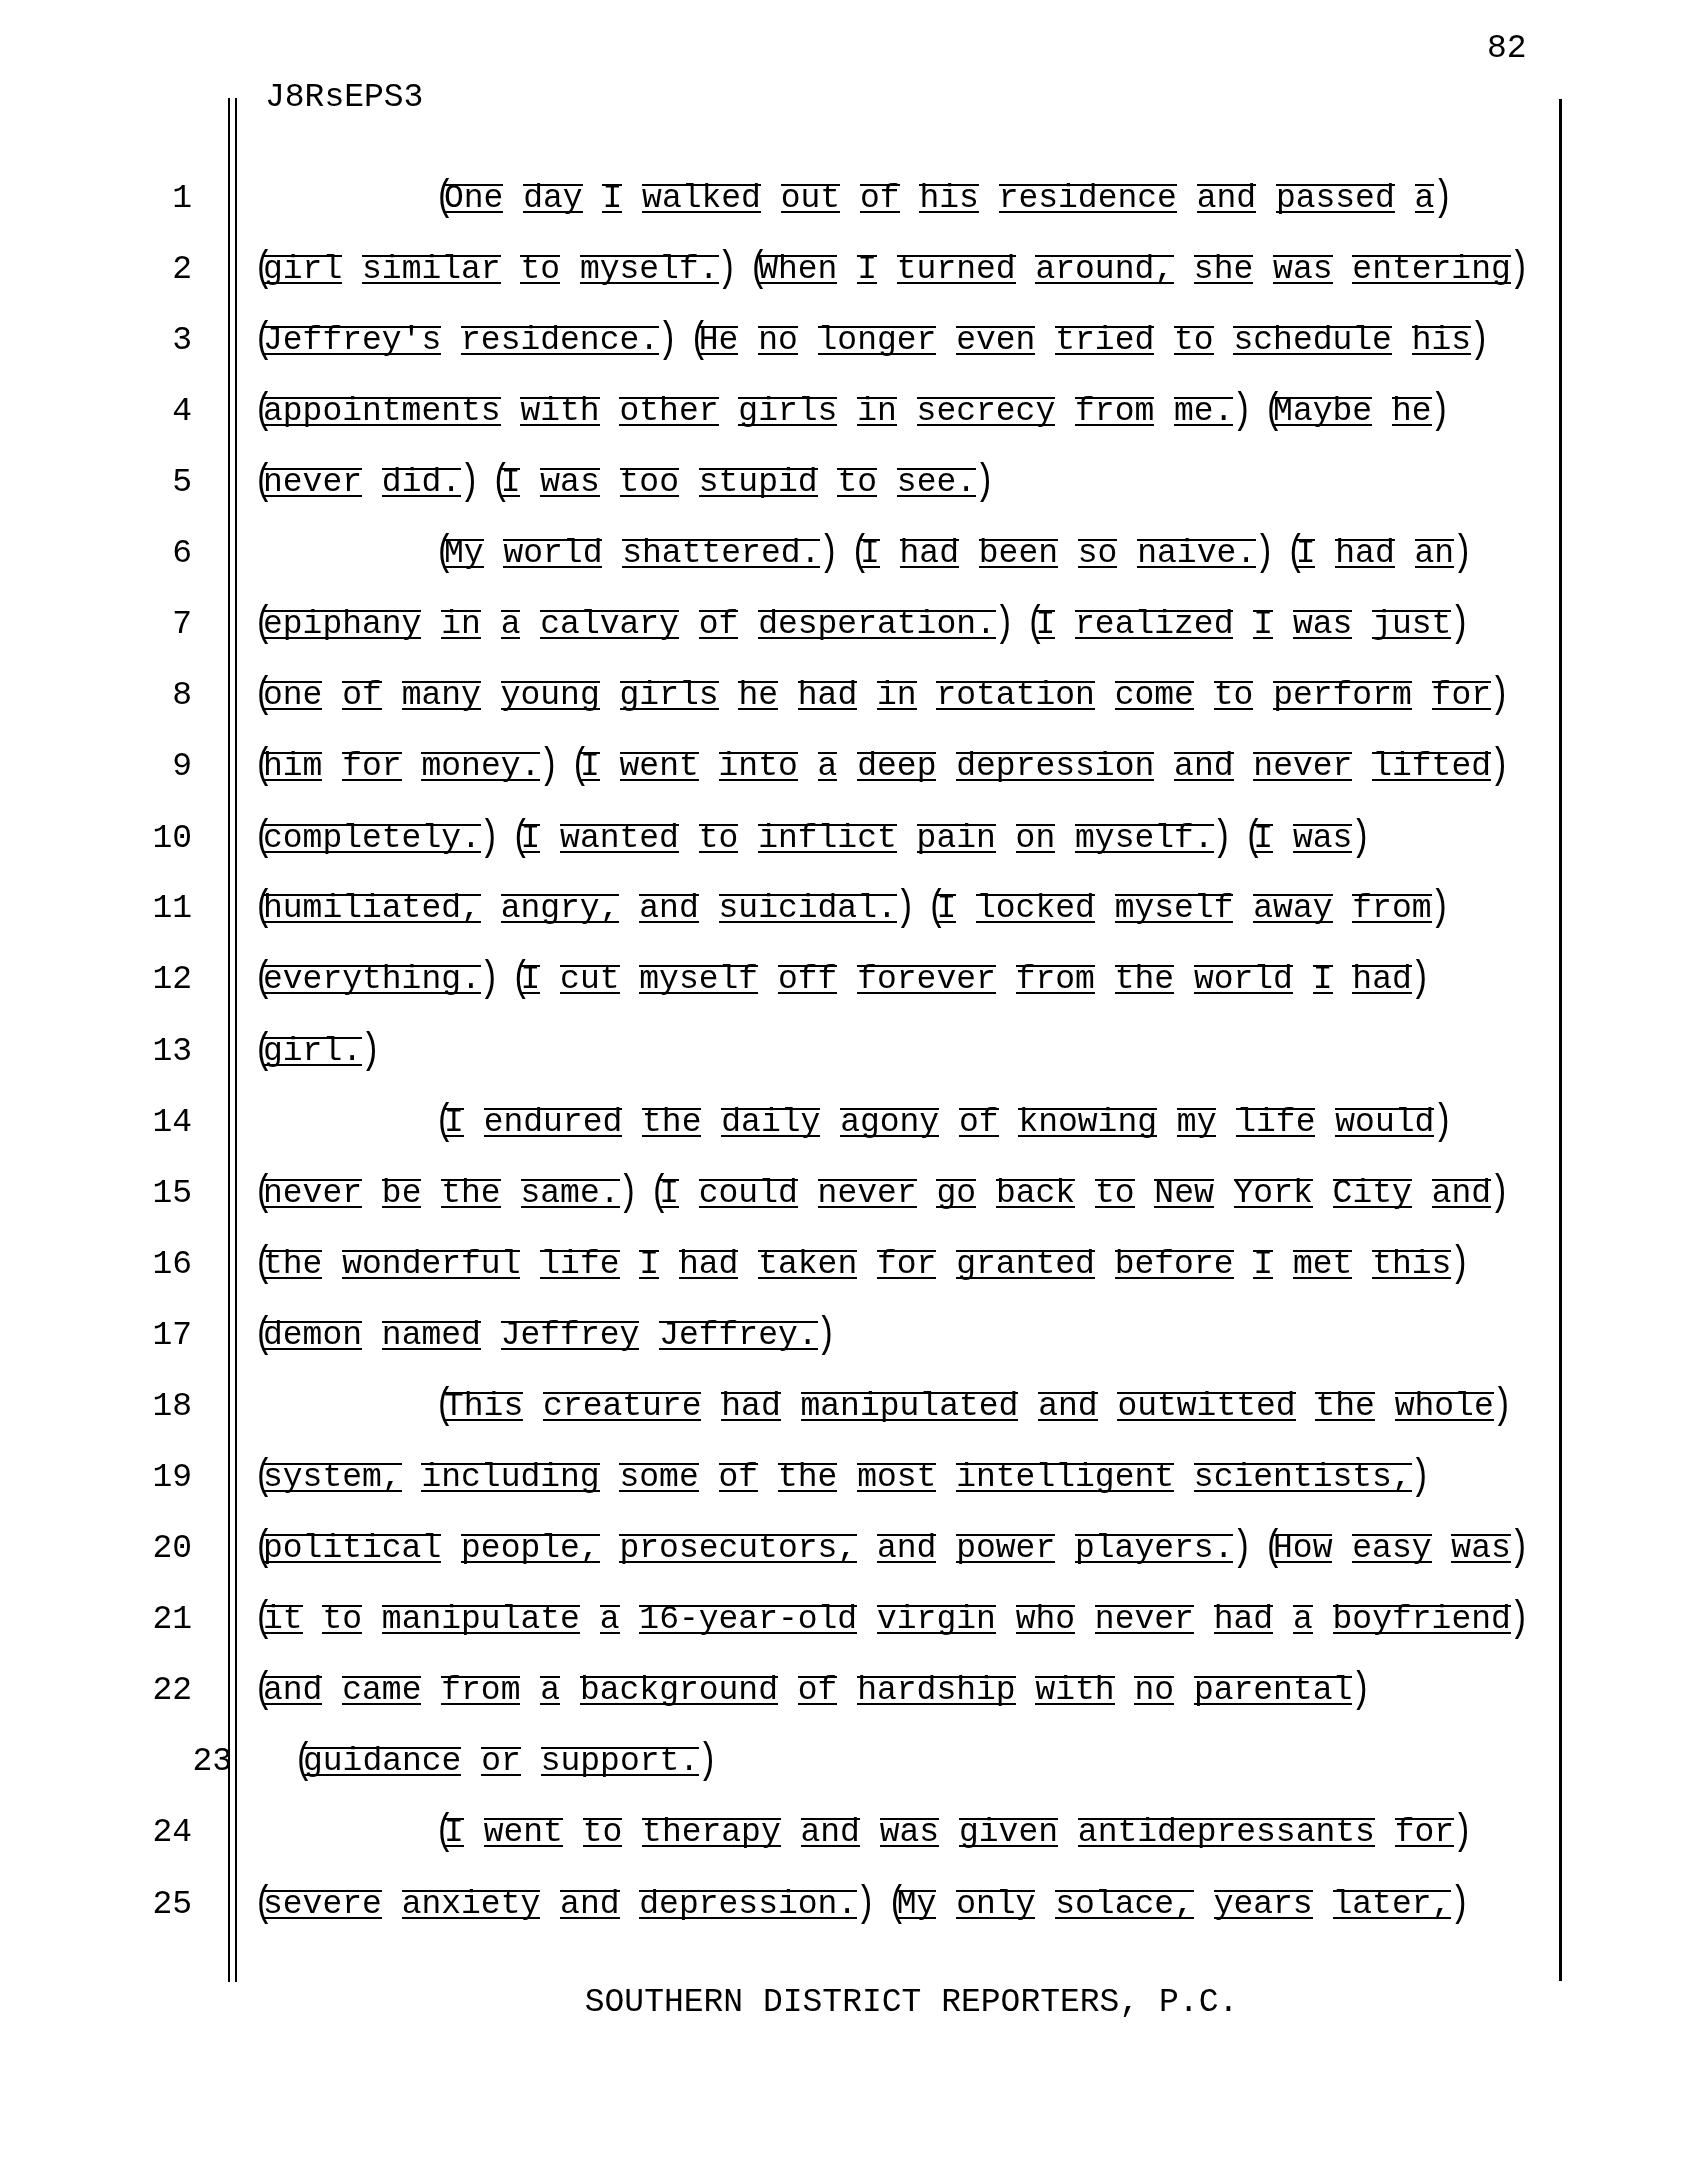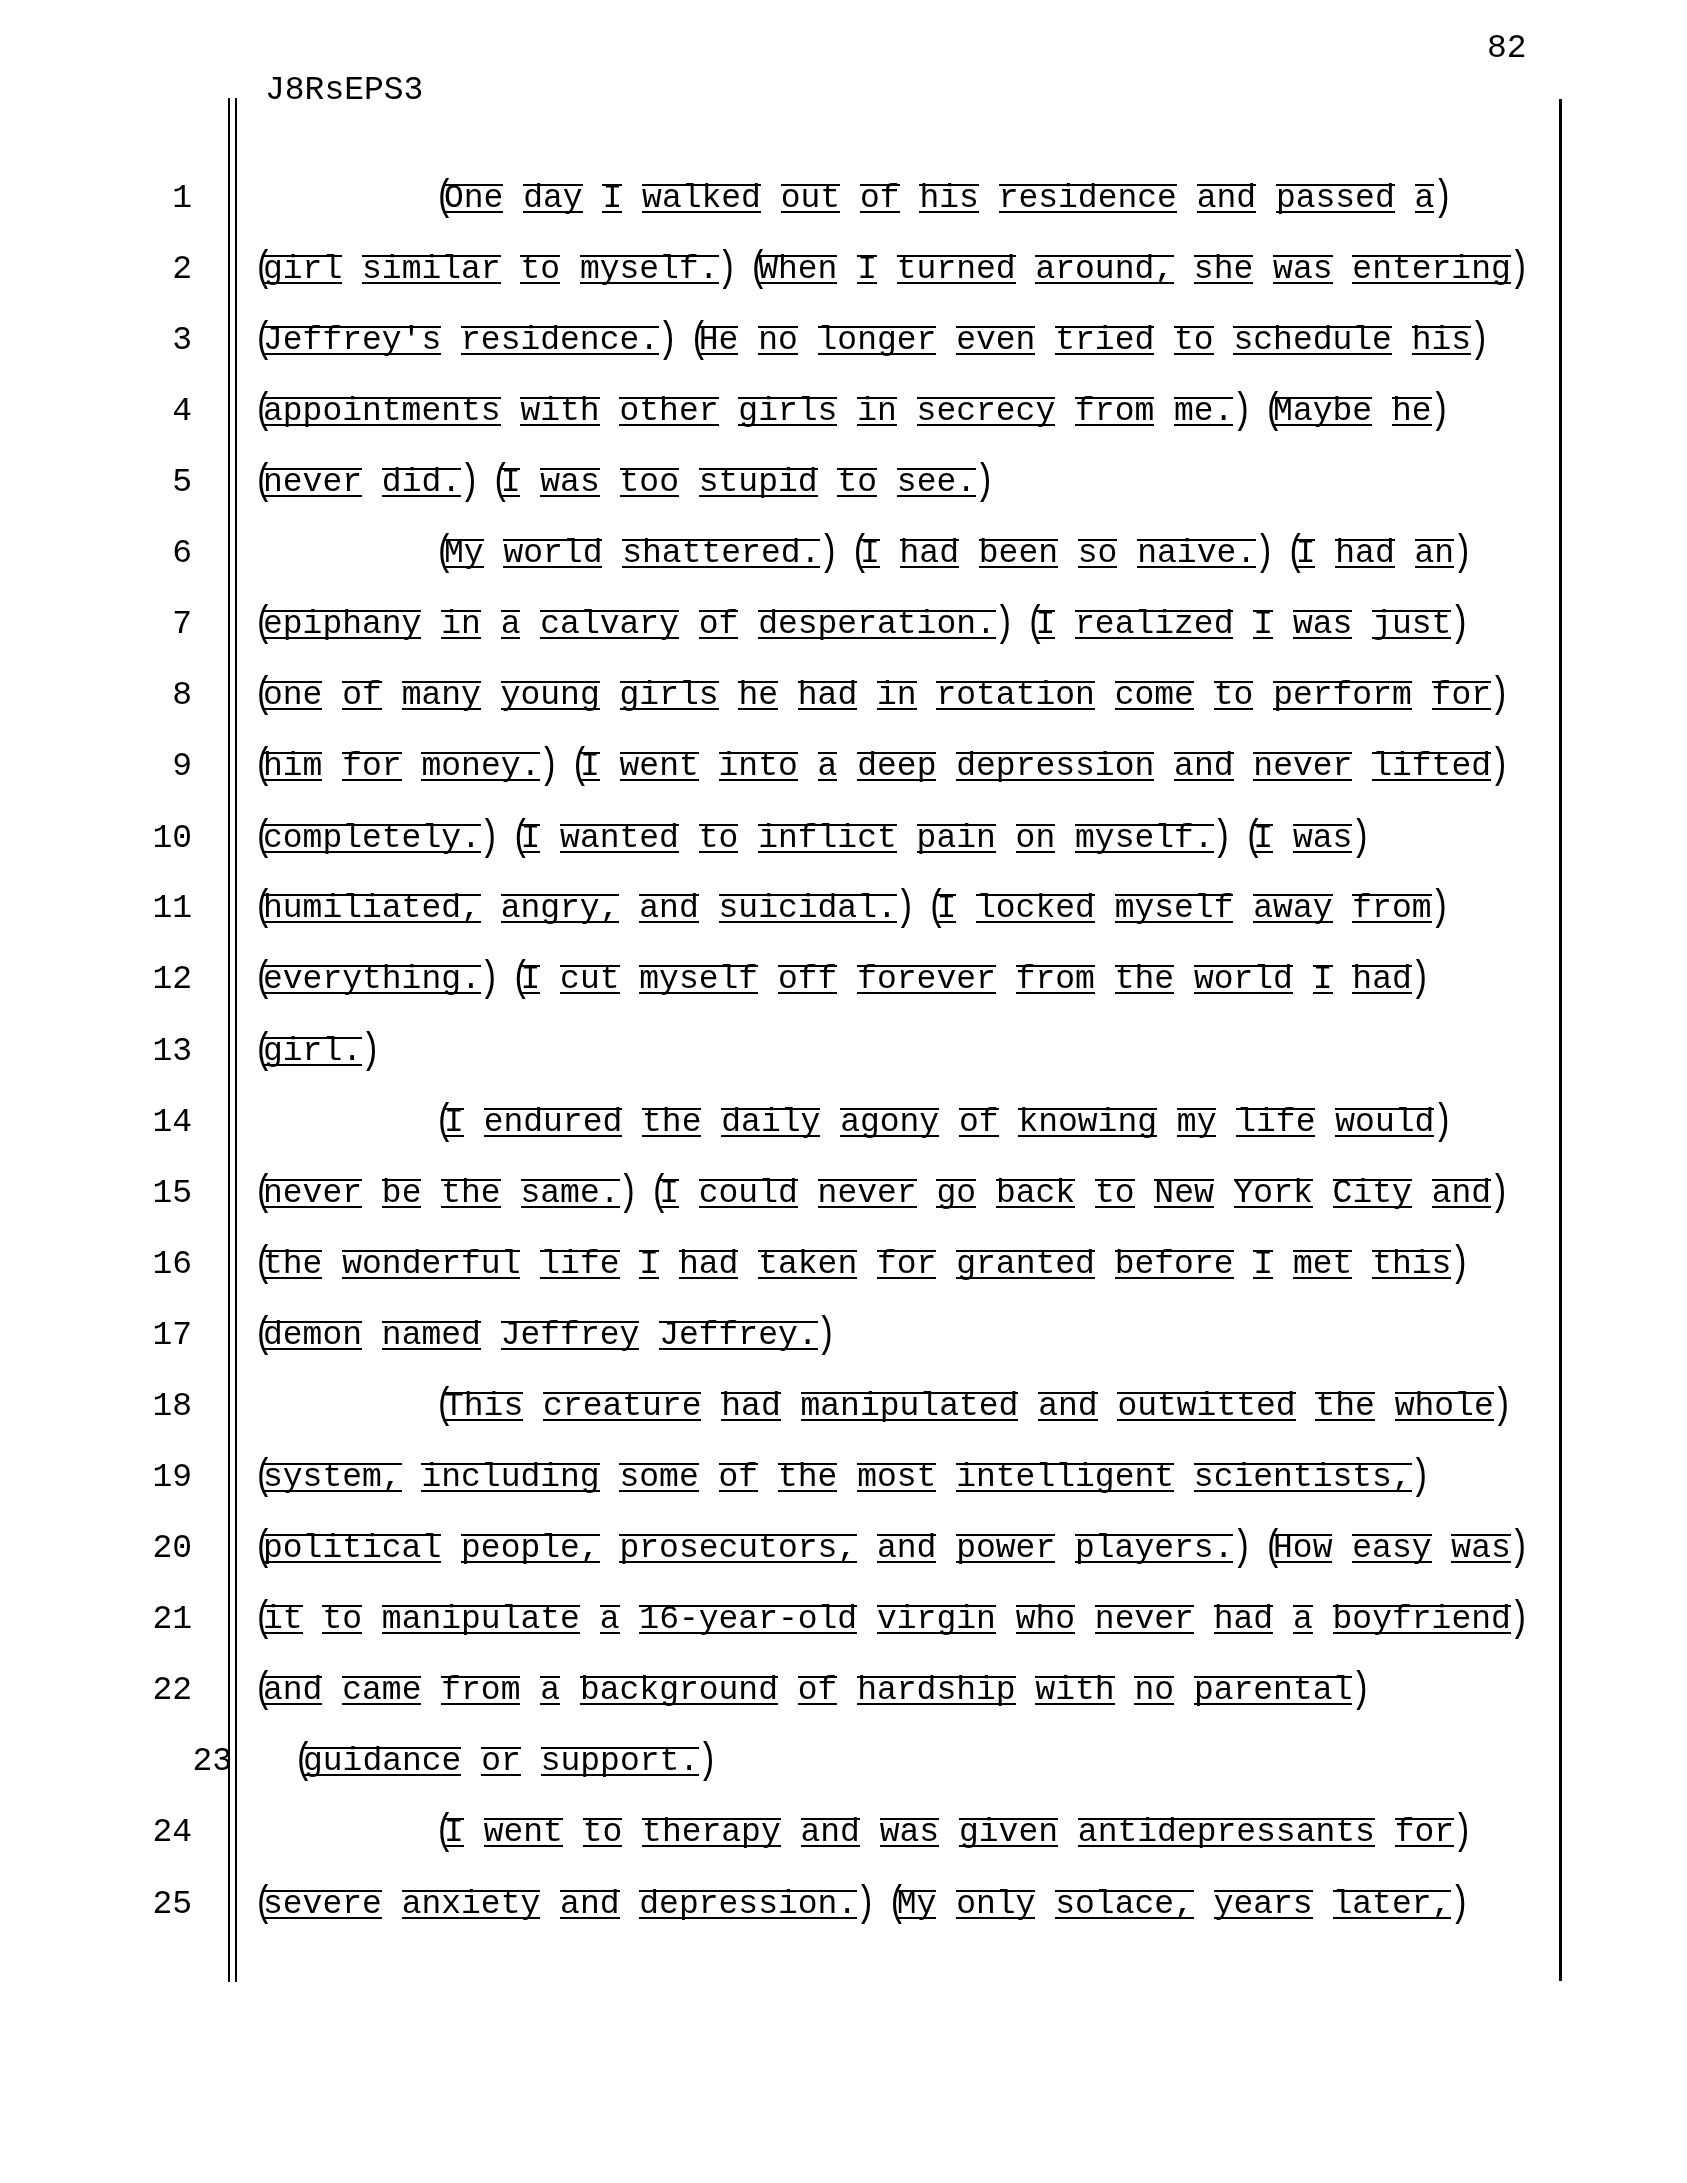--- a/index.html
+++ b/index.html
@@ -14,21 +14,21 @@
     overflow: hidden;
   }
   .pageno {
     position: absolute;
     top: 34px;
     left: 1487px;
     line-height: 29px;
   }
   .header-code {
     position: absolute;
-    top: 76px;
+    top: 83px;
     left: 265px;
     line-height: 29px;
   }
   .rule-left {
     position: absolute;
     left: 228px;
     top: 98px;
     width: 5.3px;
     height: 1884px;
     border-left: 2.6px solid #000;
@@ -121,15 +121,16 @@
       <div class="row indent" style="top: 1392px;"><span class="num">18</span><span class="text"><span class="seg"><span class="paren open">(</span><span class="w">This</span> <span class="w">creature</span> <span class="w">had</span> <span class="w">manipulated</span> <span class="w">and</span> <span class="w">outwitted</span> <span class="w">the</span> <span class="w">whole</span><span class="paren close">)</span></span></span></div>
       <div class="row" style="top: 1463px;"><span class="num">19</span><span class="text"><span class="seg"><span class="paren open">(</span><span class="w">system,</span> <span class="w">including</span> <span class="w">some</span> <span class="w">of</span> <span class="w">the</span> <span class="w">most</span> <span class="w">intelligent</span> <span class="w">scientists,</span><span class="paren close">)</span></span></span></div>
       <div class="row" style="top: 1534px;"><span class="num">20</span><span class="text"><span class="seg"><span class="paren open">(</span><span class="w">political</span> <span class="w">people,</span> <span class="w">prosecutors,</span> <span class="w">and</span> <span class="w">power</span> <span class="w">players.</span><span class="paren close">)</span></span>  <span class="seg"><span class="paren open">(</span><span class="w">How</span> <span class="w">easy</span> <span class="w">was</span><span class="paren close">)</span></span></span></div>
       <div class="row" style="top: 1605px;"><span class="num">21</span><span class="text"><span class="seg"><span class="paren open">(</span><span class="w">it</span> <span class="w">to</span> <span class="w">manipulate</span> <span class="w">a</span> <span class="w">16-year-old</span> <span class="w">virgin</span> <span class="w">who</span> <span class="w">never</span> <span class="w">had</span> <span class="w">a</span> <span class="w">boyfriend</span><span class="paren close">)</span></span></span></div>
       <div class="row" style="top: 1676px;"><span class="num">22</span><span class="text"><span class="seg"><span class="paren open">(</span><span class="w">and</span> <span class="w">came</span> <span class="w">from</span> <span class="w">a</span> <span class="w">background</span> <span class="w">of</span> <span class="w">hardship</span> <span class="w">with</span> <span class="w">no</span> <span class="w">parental</span><span class="paren close">)</span></span></span></div>
       <div class="row" style="top: 1747px; padding-left: 40px;"><span class="num">23</span><span class="text"><span class="seg"><span class="paren open">(</span><span class="w">guidance</span> <span class="w">or</span> <span class="w">support.</span><span class="paren close">)</span></span></span></div>
       <div class="row indent" style="top: 1818px;"><span class="num">24</span><span class="text"><span class="seg"><span class="paren open">(</span><span class="w">I</span> <span class="w">went</span> <span class="w">to</span> <span class="w">therapy</span> <span class="w">and</span> <span class="w">was</span> <span class="w">given</span> <span class="w">antidepressants</span> <span class="w">for</span><span class="paren close">)</span></span></span></div>
       <div class="row" style="top: 1890px;"><span class="num">25</span><span class="text"><span class="seg"><span class="paren open">(</span><span class="w">severe</span> <span class="w">anxiety</span> <span class="w">and</span> <span class="w">depression.</span><span class="paren close">)</span></span>  <span class="seg"><span class="paren open">(</span><span class="w">My</span> <span class="w">only</span> <span class="w">solace,</span> <span class="w">years</span> <span class="w">later,</span><span class="paren close">)</span></span></span></div>
     </div>
 
+  <div class="footer-line footer-org">SOUTHERN DISTRICT REPORTERS, P.C.</div>
 
 </div>
 
 
 </body></html>

